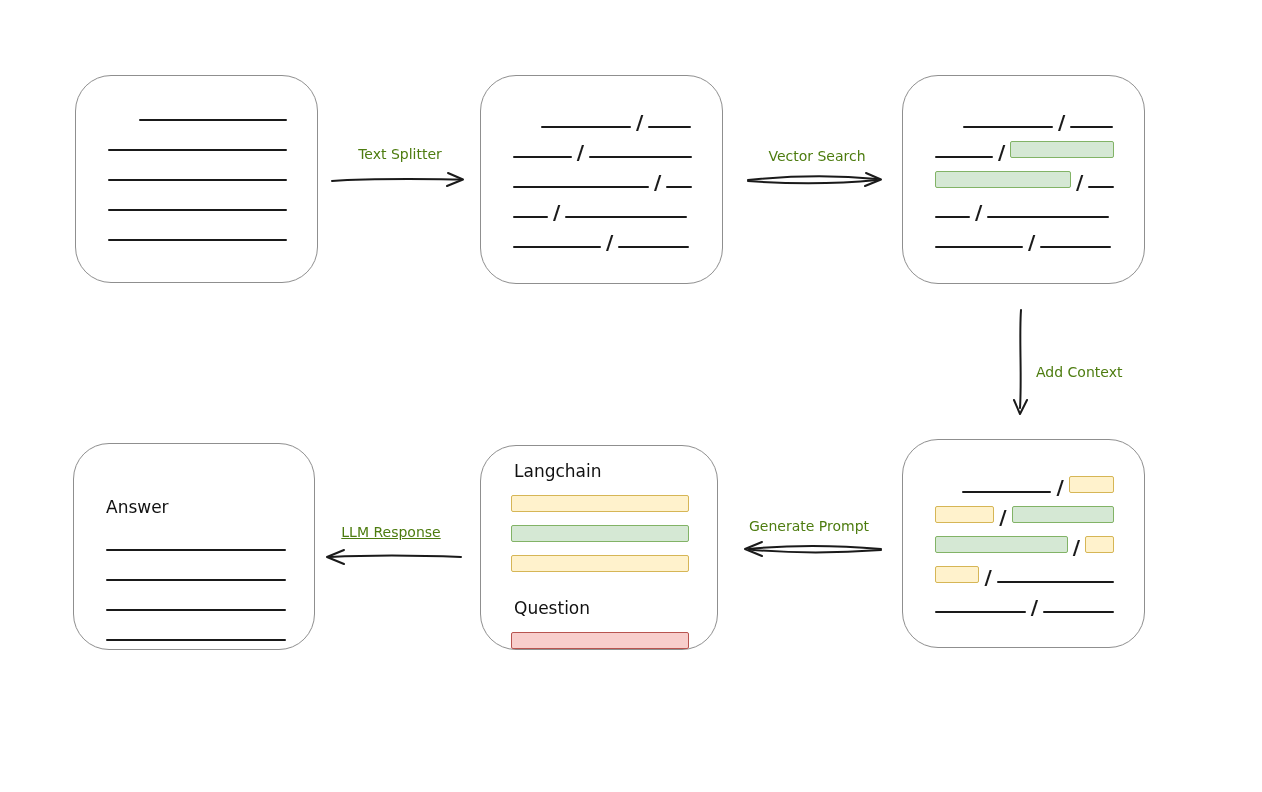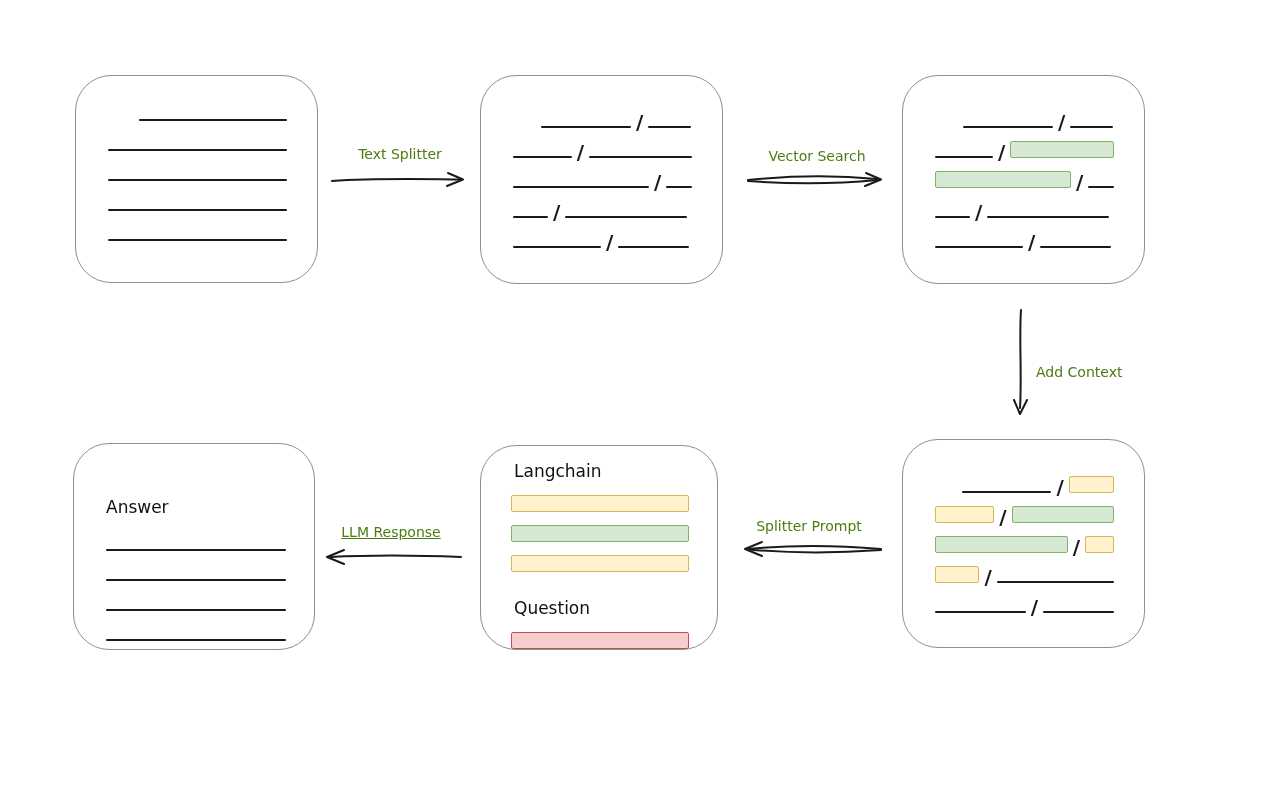--- a/index.html
+++ b/index.html
@@ -230,21 +230,21 @@
     <path d="M2,13 Q 70,18 131,12"></path>
     <path d="M120,5 L135,11.5 L119,18"></path>
   </svg>
 
   <svg class="arrow-svg" style="left:1008px;top:308px;" width="26" height="114" viewBox="0 0 26 114">
     <path d="M13,2 C 11,30 14,68 12,100"></path>
     <path d="M6,92 L12,106 L19,92"></path>
   </svg>
   <div class="arrow-label" style="left:1036px;top:364px;text-align:left;">Add Context</div>
 
-  <div class="arrow-label" style="left:733px;top:518px;width:152px;">Splitter Prompt</div>
+  <div class="arrow-label" style="left:733px;top:518px;width:152px;">Generate Prompt</div>
   <svg class="arrow-svg" style="left:735px;top:538px;" width="148" height="24" viewBox="0 0 148 24">
     <path d="M146,11 Q 75,5 14,11"></path>
     <path d="M146,12 Q 75,17 14,11.5"></path>
     <path d="M27,4 L10,11 L27,18"></path>
   </svg>
 
   <div class="arrow-label" style="left:320px;top:524px;width:142px;text-decoration:underline;">LLM Response</div>
   <svg class="arrow-svg" style="left:318px;top:545px;" width="145" height="24" viewBox="0 0 145 24">
     <path d="M143,12 Q 70,9 12,12"></path>
     <path d="M26,5 L9,12 L26,19"></path>

